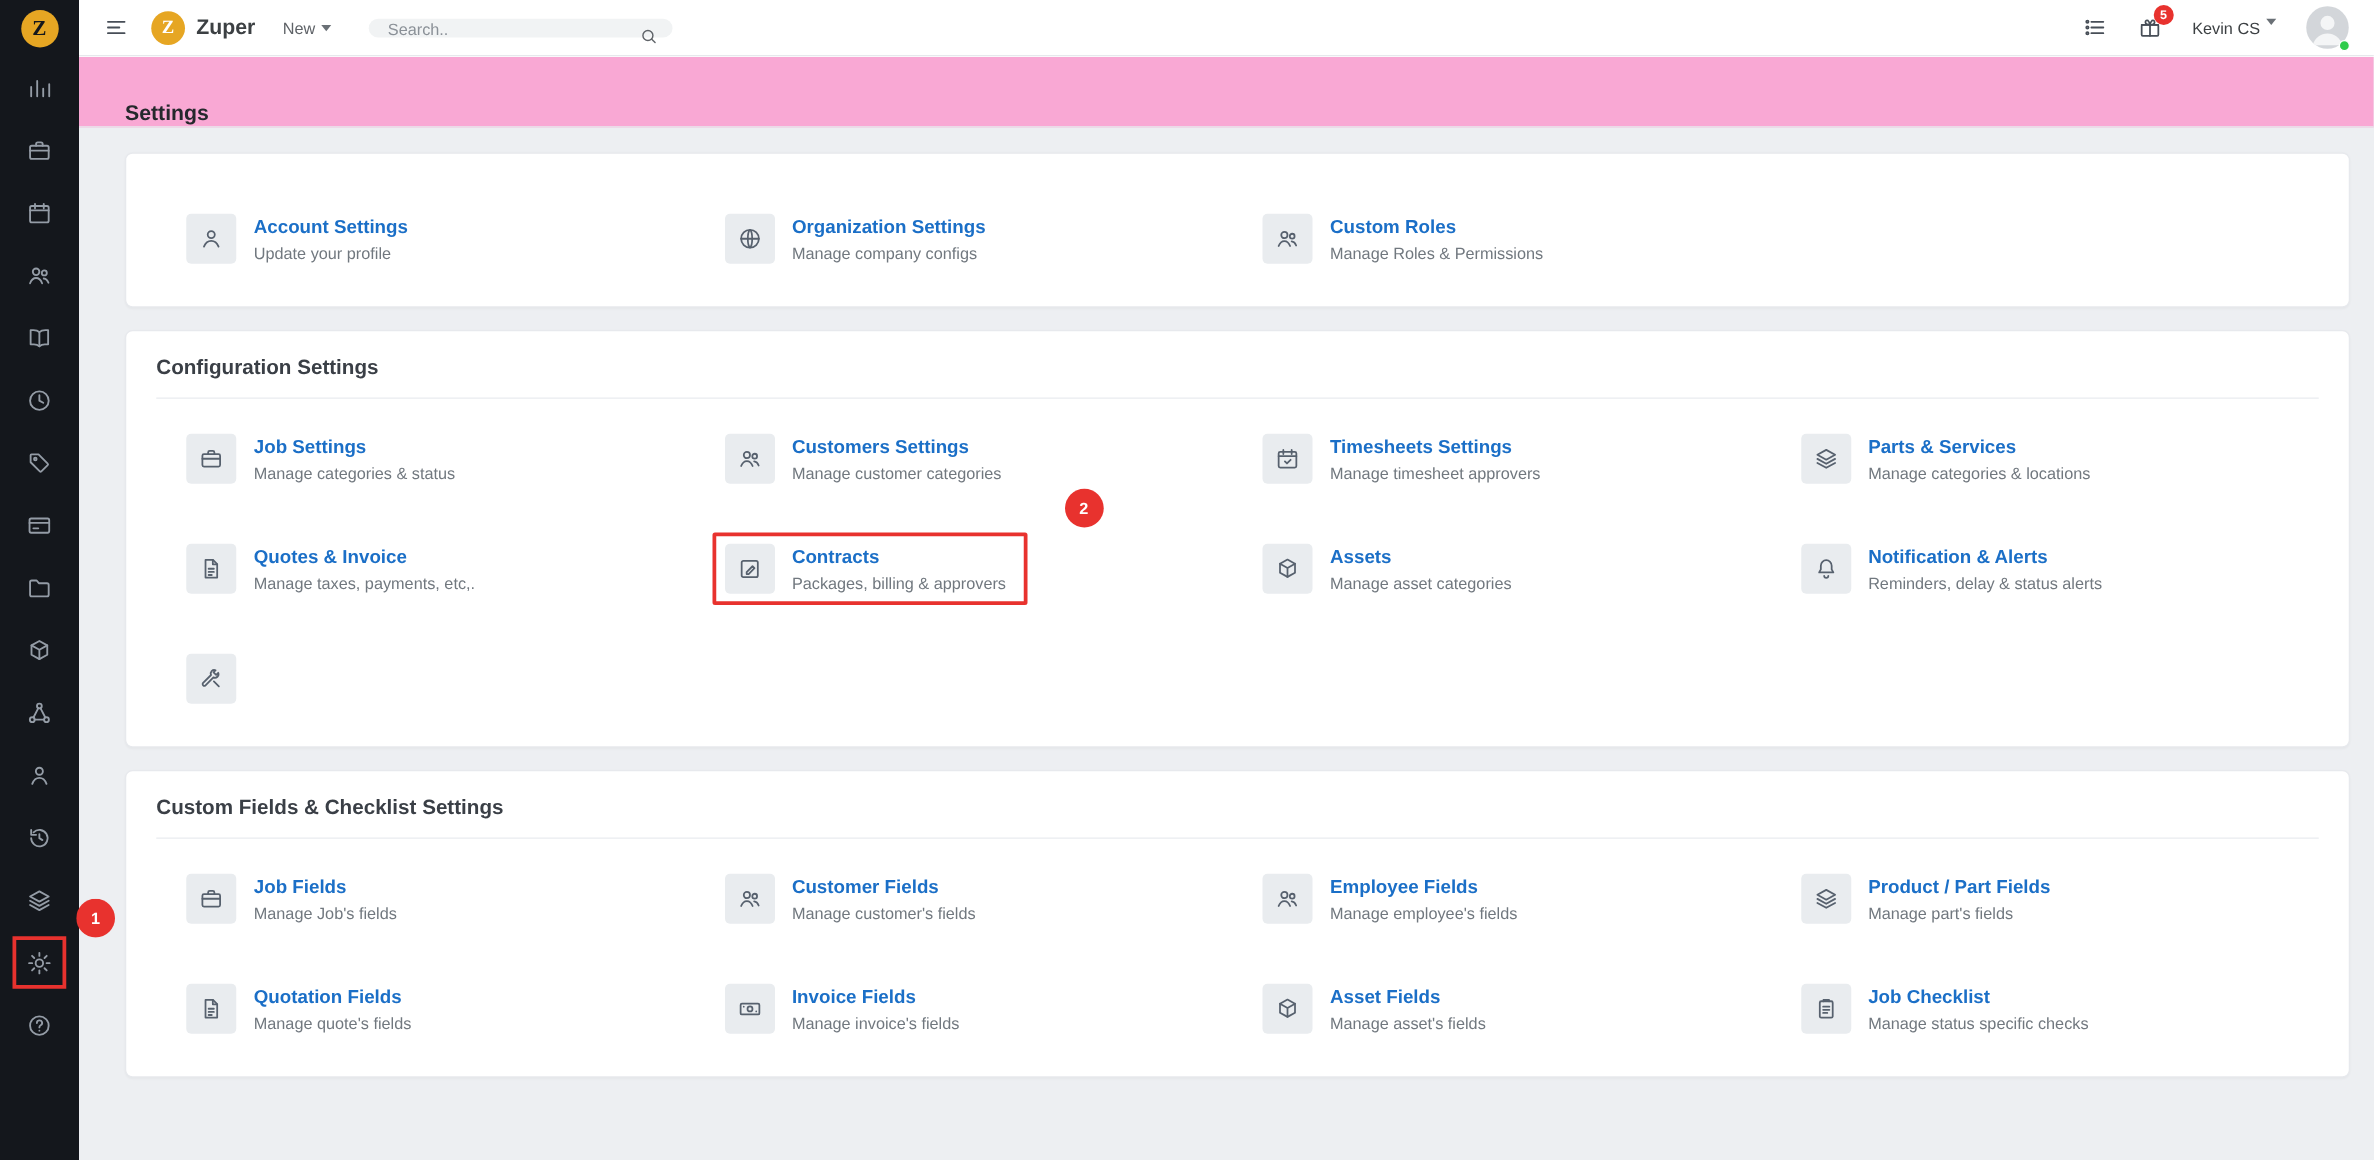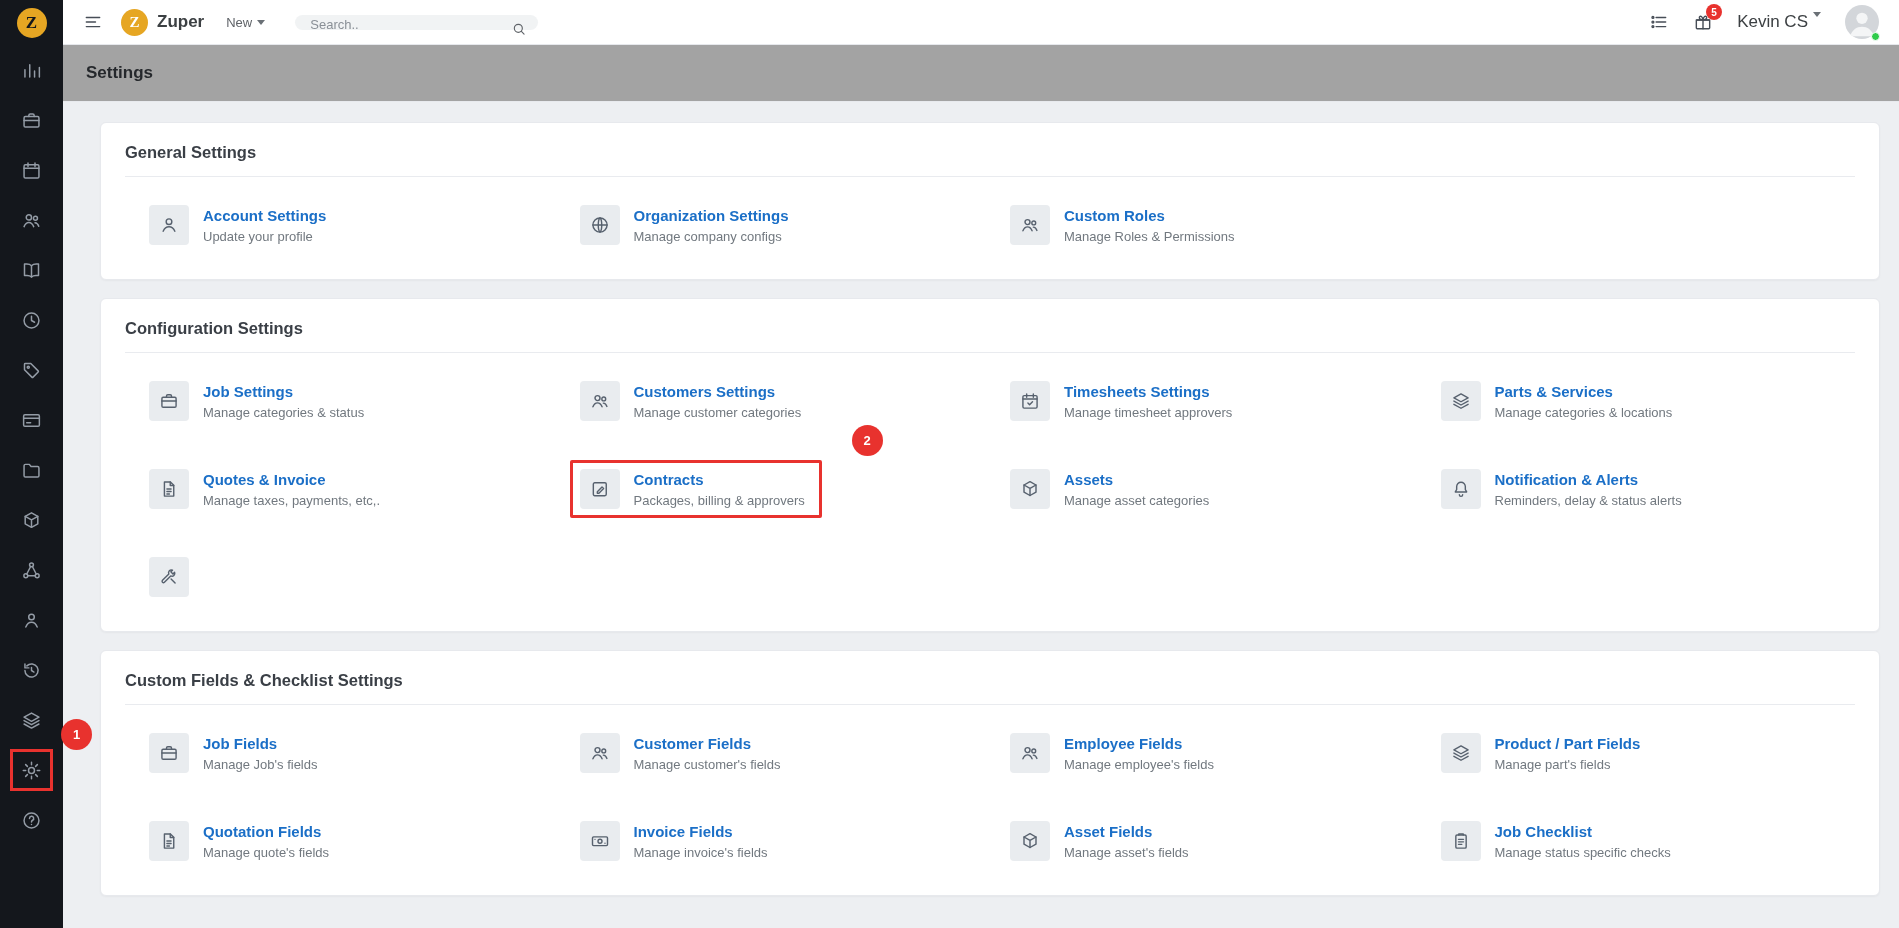--- a/index.html
+++ b/index.html
@@ -75,36 +75,36 @@
   }
   .tb-search .search-ic svg { width: 16px; height: 16px; }
   .tb-right { margin-left: auto; display: flex; align-items: center; gap: 24px; }
   .tb-gift { position: relative; }
   .badge {
     position: absolute; top: -8px; right: -9px; min-width: 16px; height: 16px;
     background: #e8322e; border-radius: 9px; color: #fff;
     font-size: 10px; font-weight: 700; padding: 0 4px;
     display: flex; align-items: center; justify-content: center;
   }
-  .tb-user { display: flex; align-items: flex-start; font-size: 17px; color: #3c4043; cursor: pointer; }
+  .tb-user { display: flex; align-items: flex-start; font-size: 13px; color: #3c4043; cursor: pointer; }
   .tb-avatar {
     position: relative; width: 34px; height: 34px; border-radius: 50%;
     background: #d3d6da; cursor: pointer;
   }
   .tb-avatar svg { width: 34px; height: 34px; color: #f4f5f6; border-radius: 50%; overflow: hidden; }
   .status-dot {
     position: absolute; right: -1px; bottom: -2px; width: 9px; height: 9px;
     border-radius: 50%; background: #2fcc4b; border: 1.5px solid #ffffff;
   }
 
   
   .main { margin-left: 63px; padding-top: 45px; }
   .page-header {
-    height: 57px; background: #a3a3a3; border-bottom: 1px solid #e8eaee;
-    display: flex; align-items: center; padding: 0 23px;
+    height: 57px; background: #f9a8d4; border-bottom: 1px solid #e8eaee;
+    display: flex; align-items: flex-end; padding: 0 37px;
   }
   .page-header h1 { margin: 0; font-size: 17px; font-weight: 700; color: #25282c; }
   .content { padding: 20px 19px 20px 37px; }
 
   .card {
     background: #ffffff; border: 1px solid #e7e9ed; border-radius: 6px;
     box-shadow: 0 1px 2px rgba(0,0,0,0.04);
     padding: 20px 24px 34px 24px; margin-bottom: 18px;
   }
   .sec-title {
@@ -340,21 +340,20 @@
     </div>
   </div>
 </header>
 
 <main class="main">
   <div class="page-header">
     <h1>Settings</h1>
   </div>
   <div class="content" id="sections">
       <section class="card">
-        <h2 class="sec-title">General Settings</h2>
         <div class="grid">
           <div class="item">
             <span class="tile">
               <svg viewBox="0 0 24 24" fill="none" stroke="currentColor" stroke-width="1.7" stroke-linecap="round" stroke-linejoin="round">
                 <circle cx="12" cy="8" r="3.4"></circle>
                 <path d="M5 19.5c1.5-3.7 3.8-5.5 7-5.5s5.5 1.8 7 5.5"></path>
               </svg>
             </span>
             <span class="txt">
               <a class="ititle">Account Settings</a>

